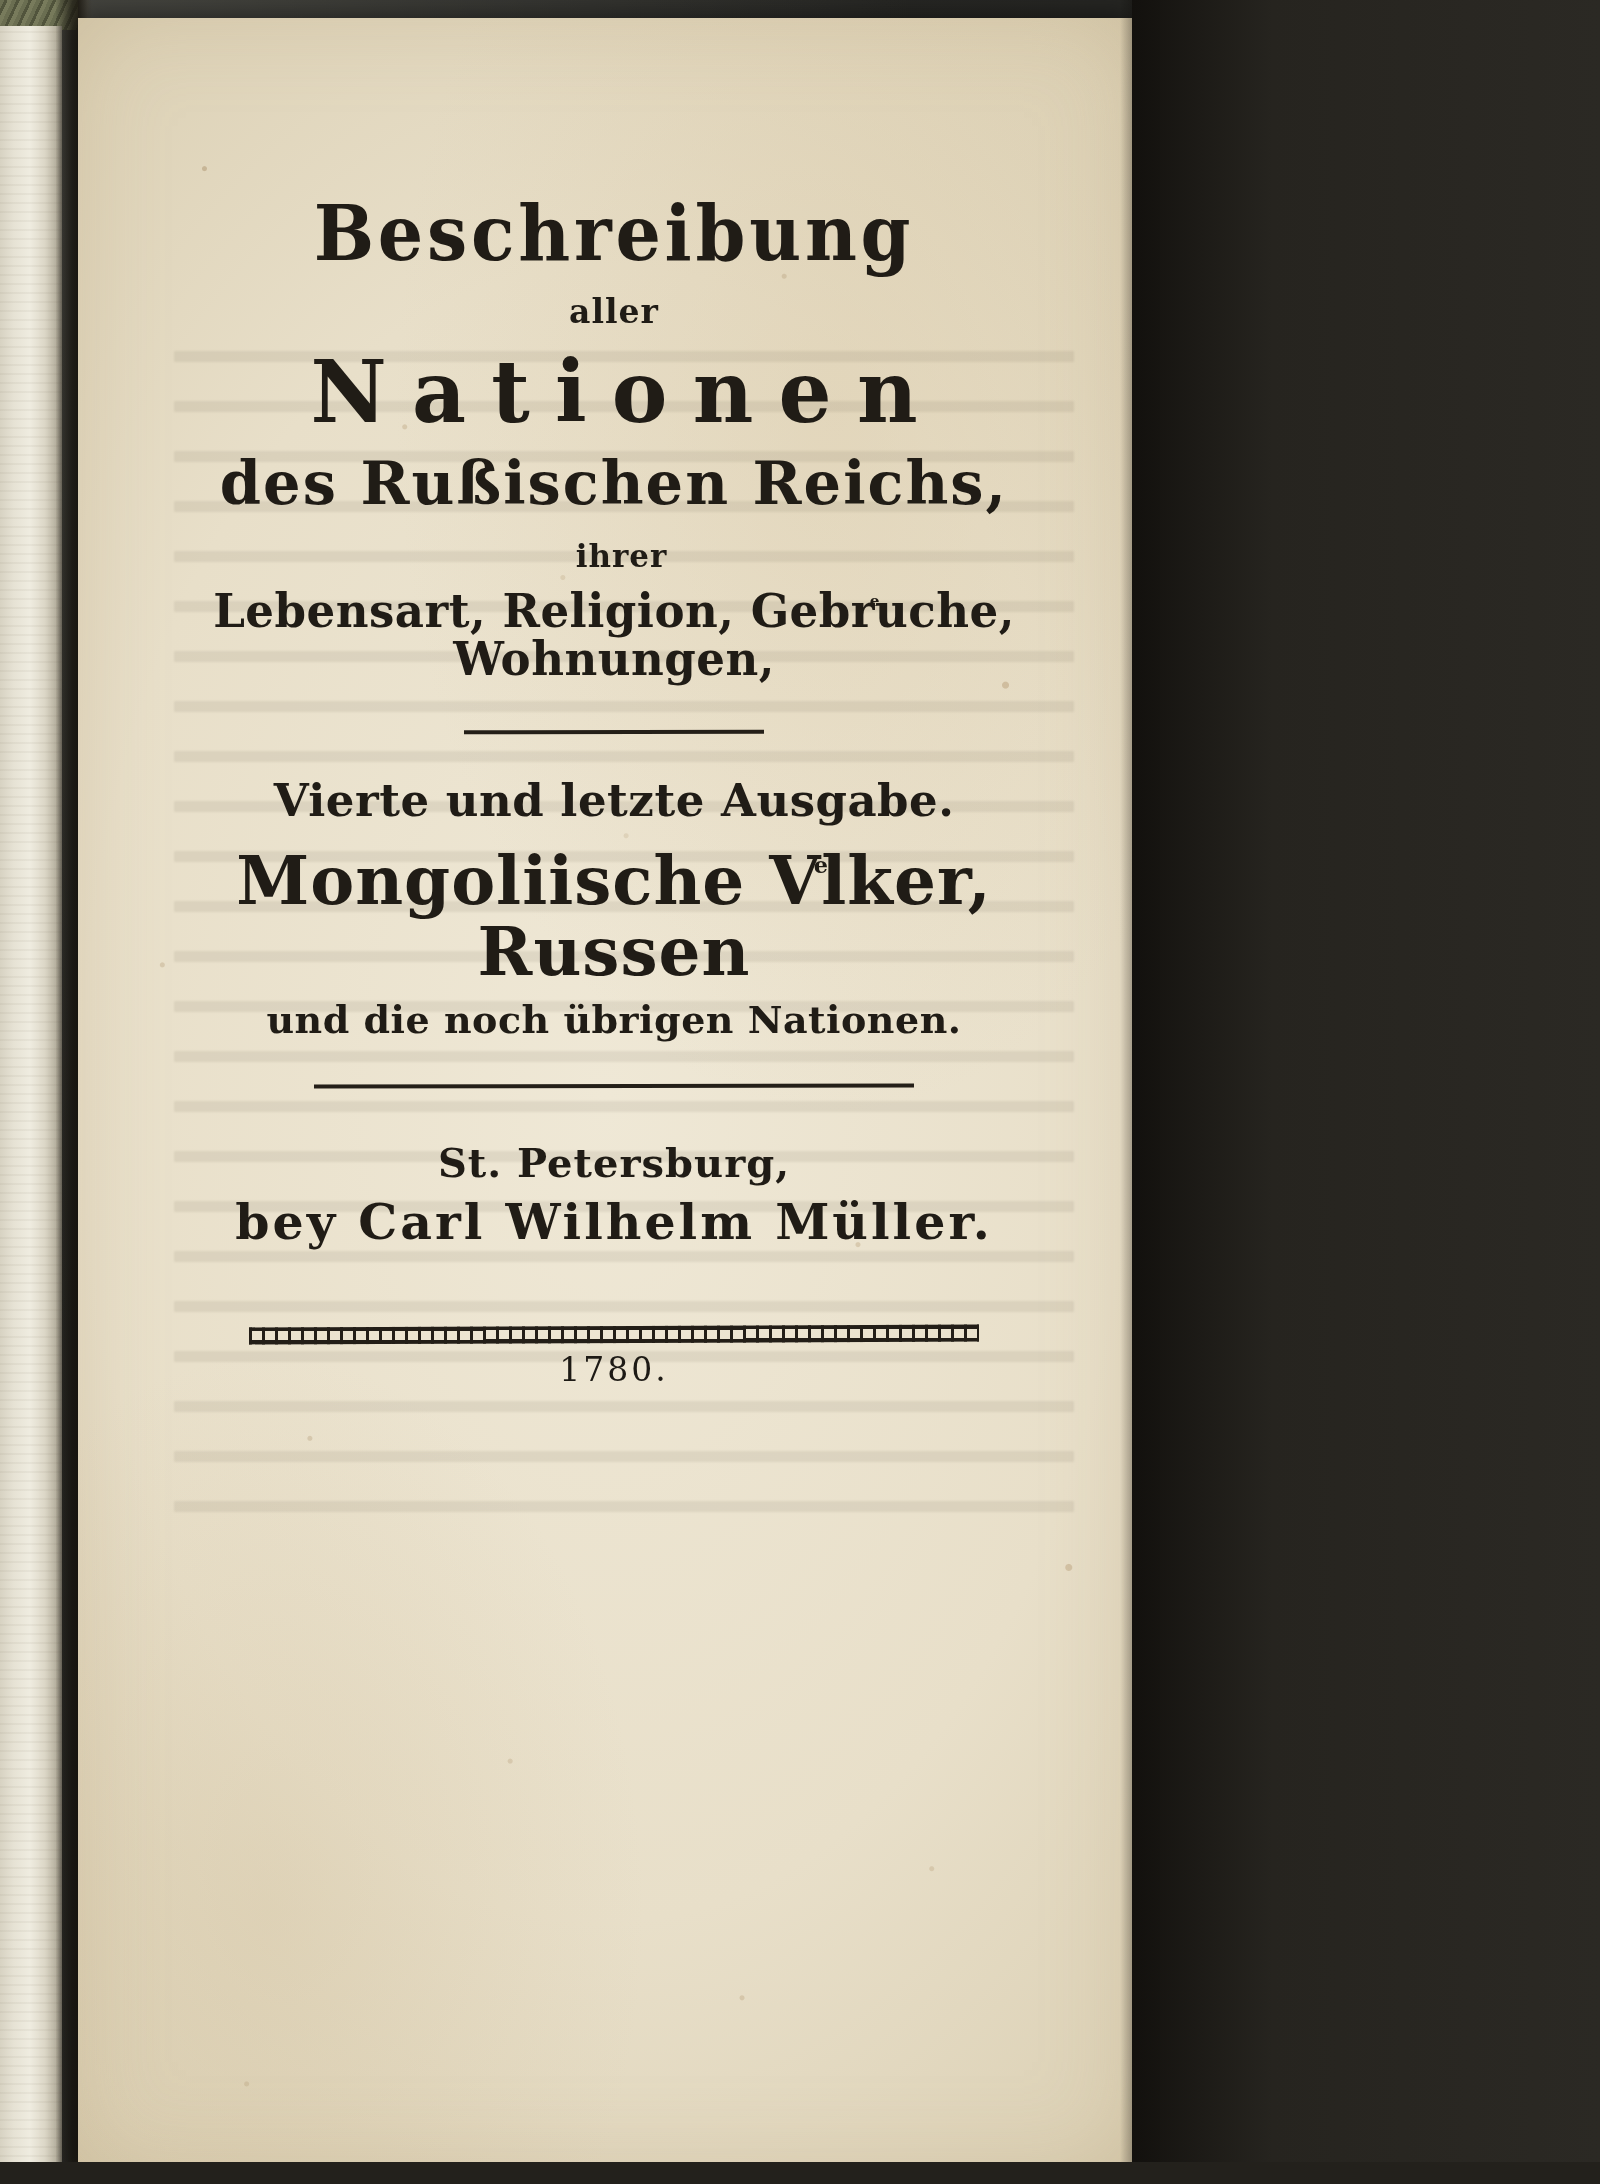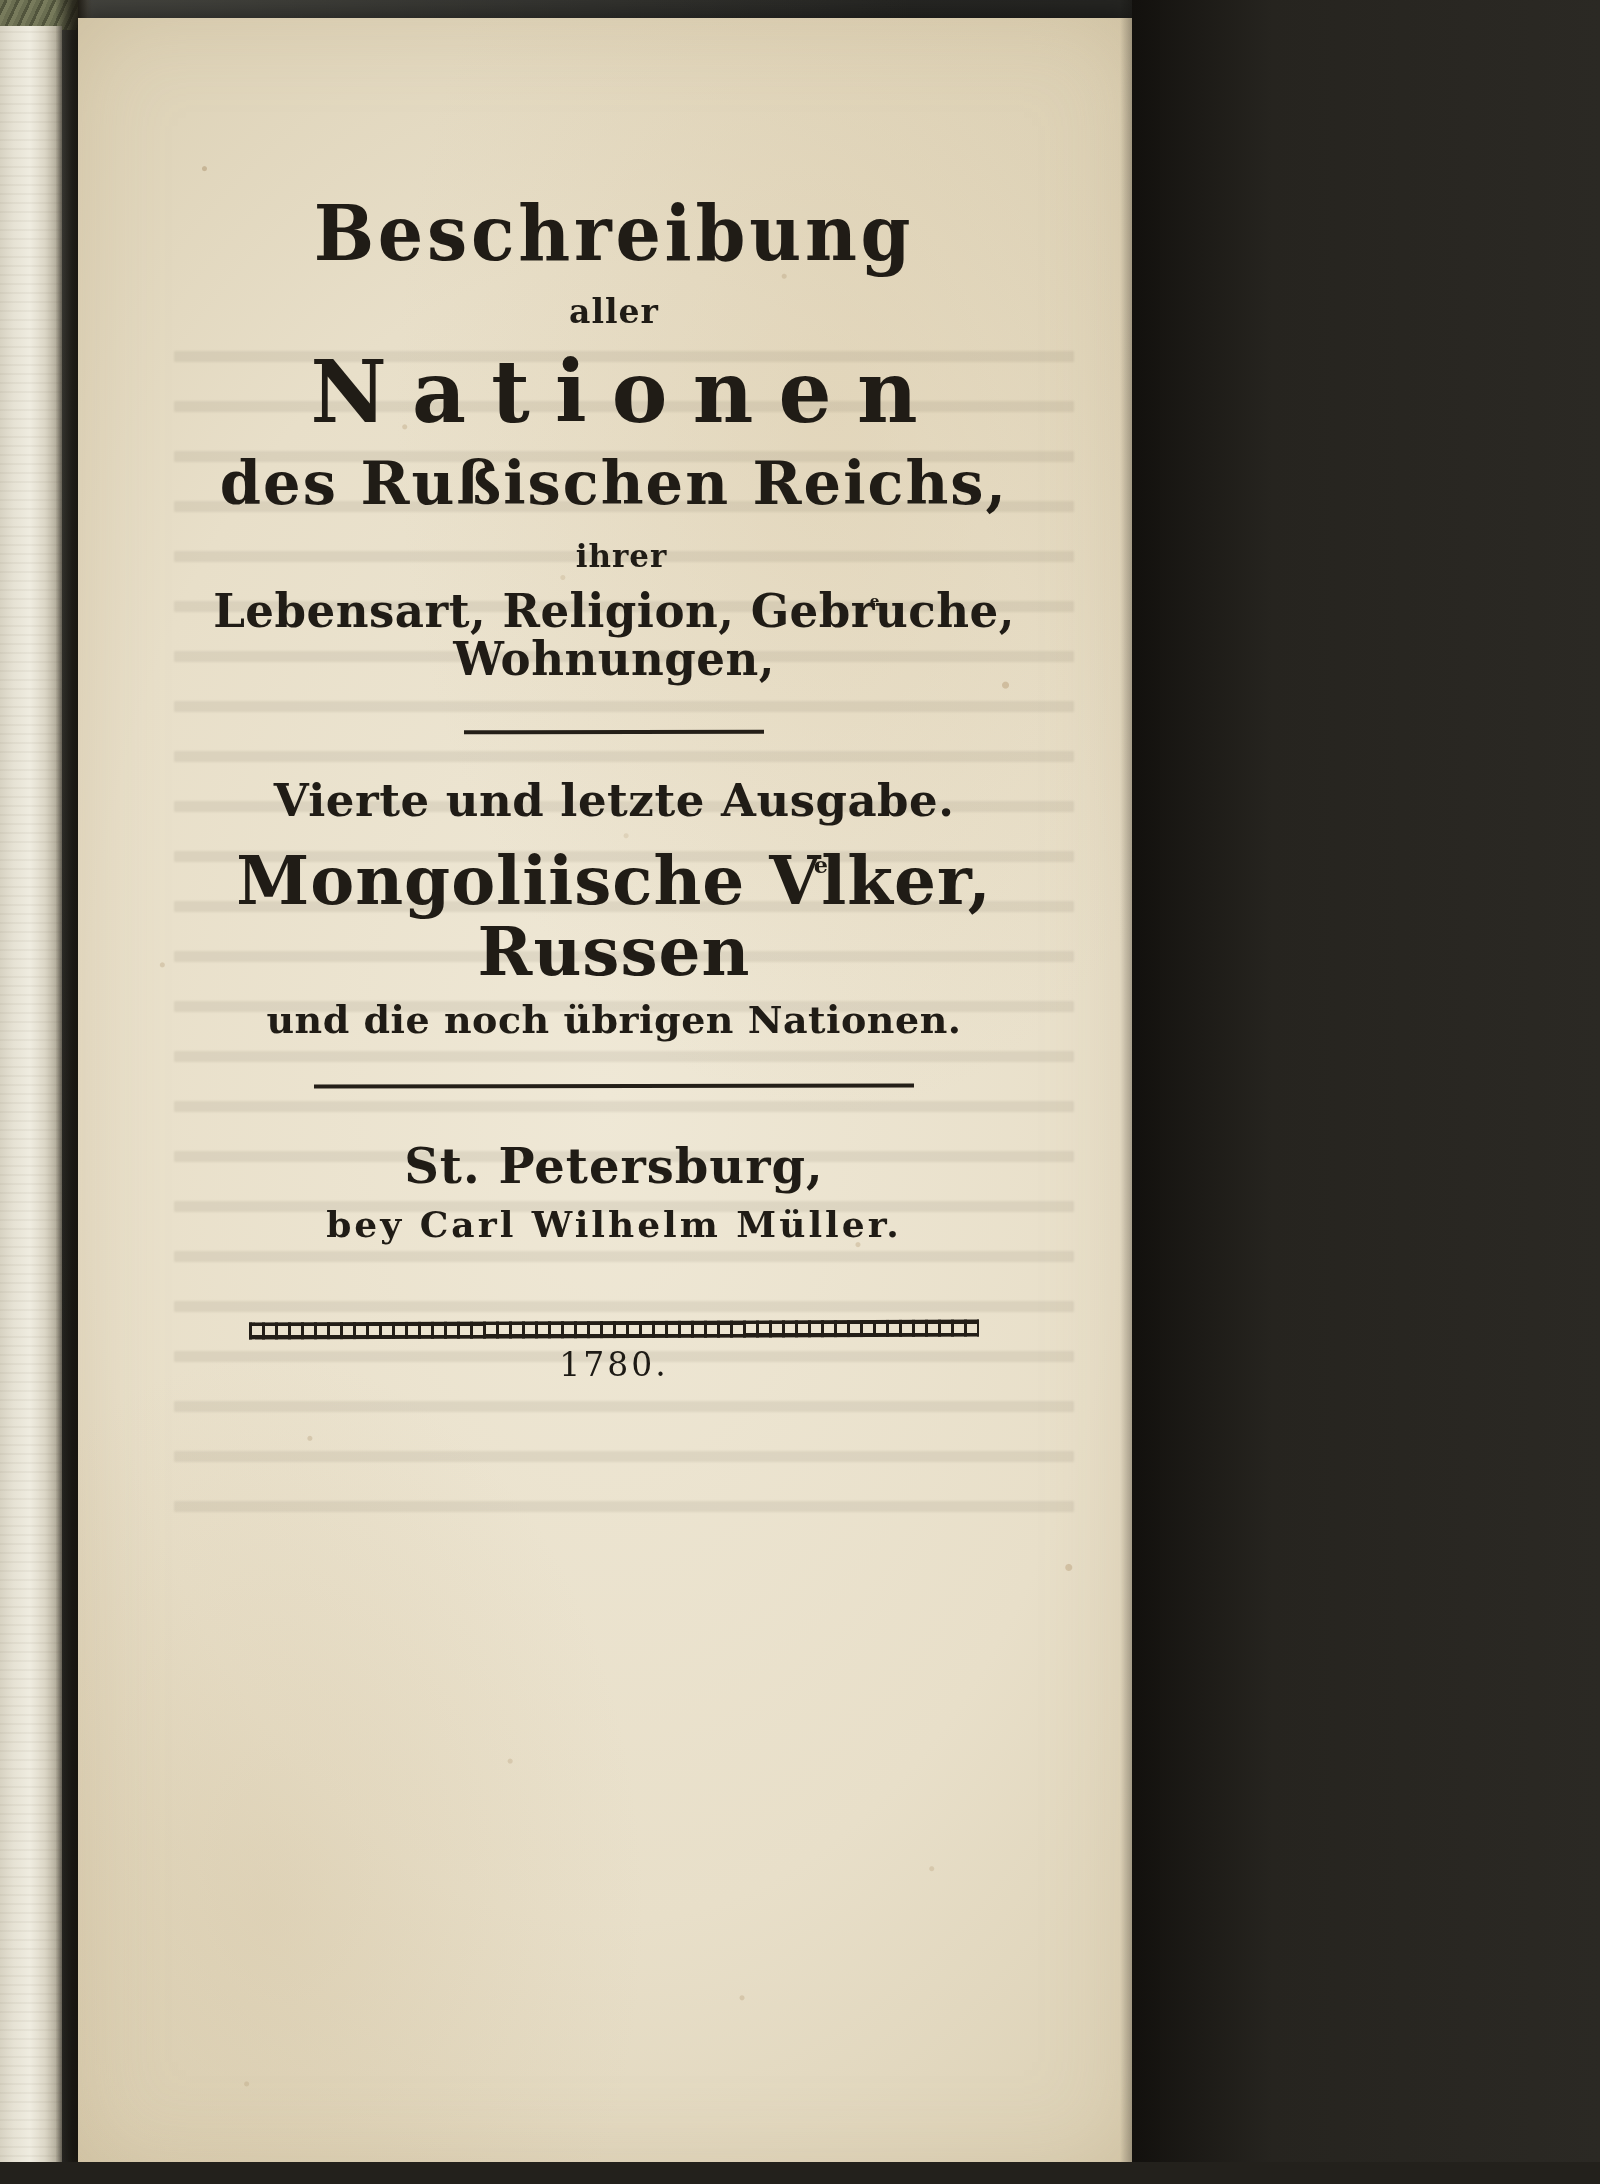--- a/index.html
+++ b/index.html
@@ -236,26 +236,26 @@
     width: 600px;
     height: 0;
     margin: 44px auto 0 auto;
     border-top: 4px solid #241f18;
     transform: rotate(-.1deg);
   }
 
   
   .t-city {
     margin-top: 54px;
-    font-size: 48px;
+    font-size: 40px;
     letter-spacing: 1px;
   }
   .t-publisher {
     margin-top: 14px;
-    font-size: 36px;
+    font-size: 49px;
     letter-spacing: 3px;
   }
 
   
   .rule-orn {
     width: 730px;
     height: 17px;
     margin: 78px auto 0 auto;
     transform: rotate(-.22deg);
     background:

